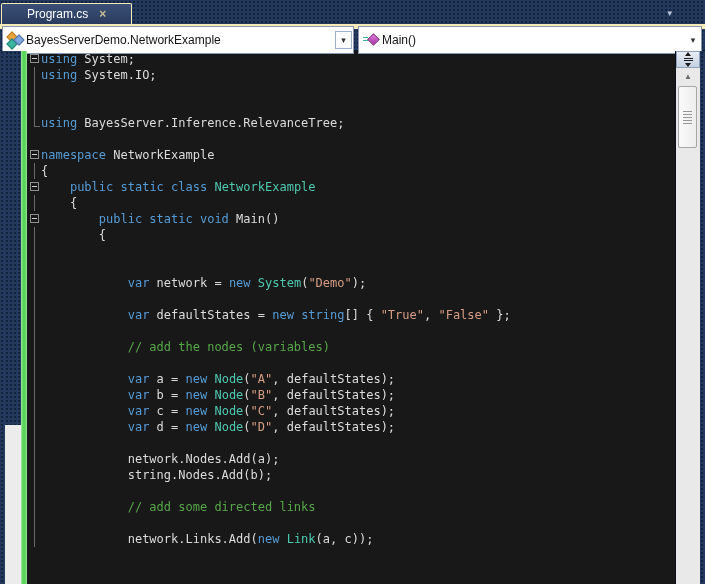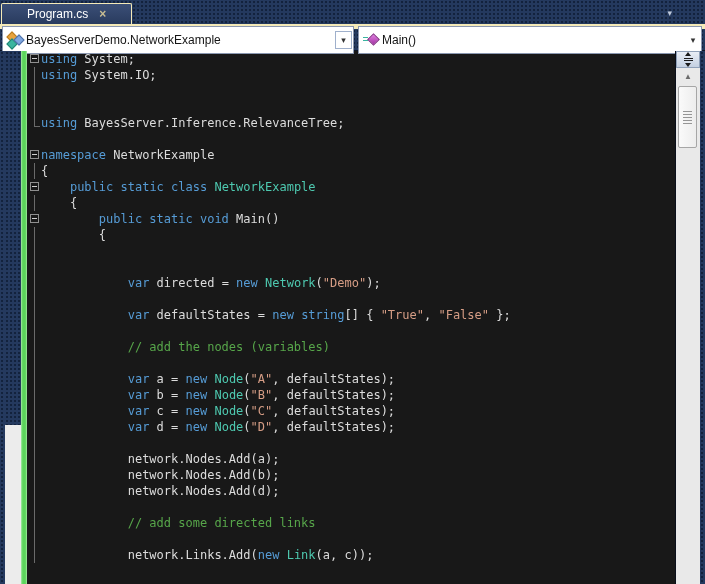--- a/index.html
+++ b/index.html
@@ -214,21 +214,21 @@
           </div>
           <div class="code-row">
             <div class="fold-cell fl"></div>
           </div>
           <div class="code-row">
             <div class="fold-cell fl"></div>
             <span class="code-text"></span>
           </div>
           <div class="code-row">
             <div class="fold-cell fl"></div>
-            <span class="code-text"><span class="tk-pln">            </span><span class="tk-kw">var</span><span class="tk-pln"> directed = </span><span class="tk-kw">new</span><span class="tk-pln"> </span><span class="tk-ty">Network</span><span class="tk-pln">(</span><span class="tk-str">"Demo"</span><span class="tk-pln">);</span></span>
+            <span class="code-text"><span class="tk-pln">            </span><span class="tk-kw">var</span><span class="tk-pln"> network = </span><span class="tk-kw">new</span><span class="tk-pln"> </span><span class="tk-ty">System</span><span class="tk-pln">(</span><span class="tk-str">"Demo"</span><span class="tk-pln">);</span></span>
           </div>
           <div class="code-row">
             <div class="fold-cell fl"></div>
             <span class="code-text"></span>
           </div>
           <div class="code-row">
             <div class="fold-cell fl"></div>
             <span class="code-text"><span class="tk-pln">            </span><span class="tk-kw">var</span><span class="tk-pln"> defaultStates = </span><span class="tk-kw">new</span><span class="tk-pln"> </span><span class="tk-kw">string</span><span class="tk-pln">[] { </span><span class="tk-str">"True"</span><span class="tk-pln">, </span><span class="tk-str">"False"</span><span class="tk-pln"> };</span></span>
           </div>
           <div class="code-row">
@@ -262,25 +262,21 @@
           <div class="code-row">
             <div class="fold-cell fl"></div>
             <span class="code-text"></span>
           </div>
           <div class="code-row">
             <div class="fold-cell fl"></div>
             <span class="code-text"><span class="tk-pln">            network.Nodes.Add(a);</span></span>
           </div>
           <div class="code-row">
             <div class="fold-cell fl"></div>
-            <span class="code-text"><span class="tk-pln">            network.Nodes.Add(b);</span></span>
-          </div>
-          <div class="code-row">
-            <div class="fold-cell fl"></div>
-            <span class="code-text"><span class="tk-pln">            network.Nodes.Add(d);</span></span>
+            <span class="code-text"><span class="tk-pln">            string.Nodes.Add(b);</span></span>
           </div>
           <div class="code-row">
             <div class="fold-cell fl"></div>
             <span class="code-text"></span>
           </div>
           <div class="code-row">
             <div class="fold-cell fl"></div>
             <span class="code-text"><span class="tk-com">            // add some directed links</span></span>
           </div>
           <div class="code-row">

